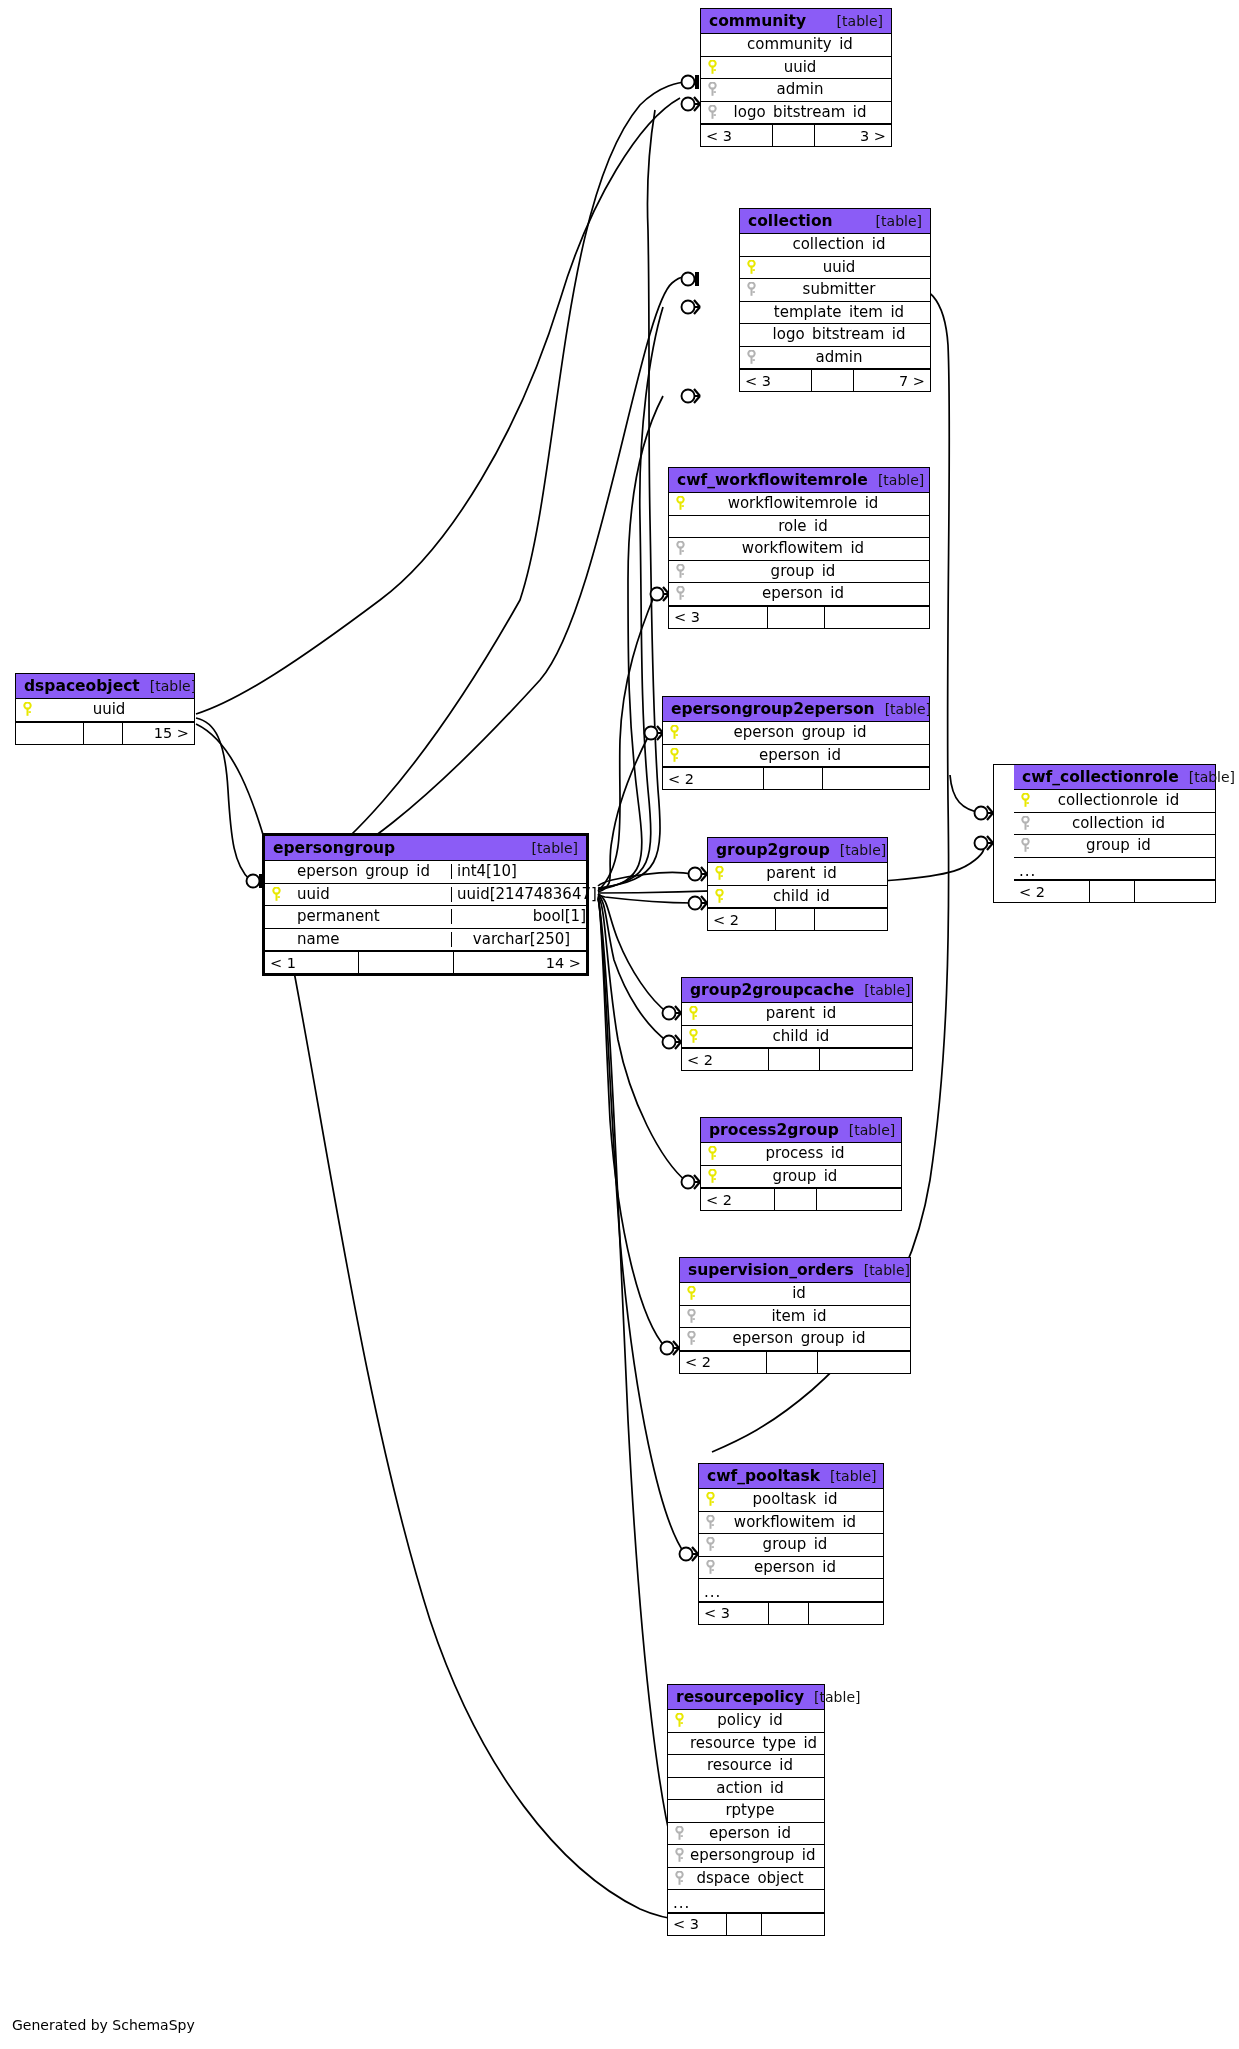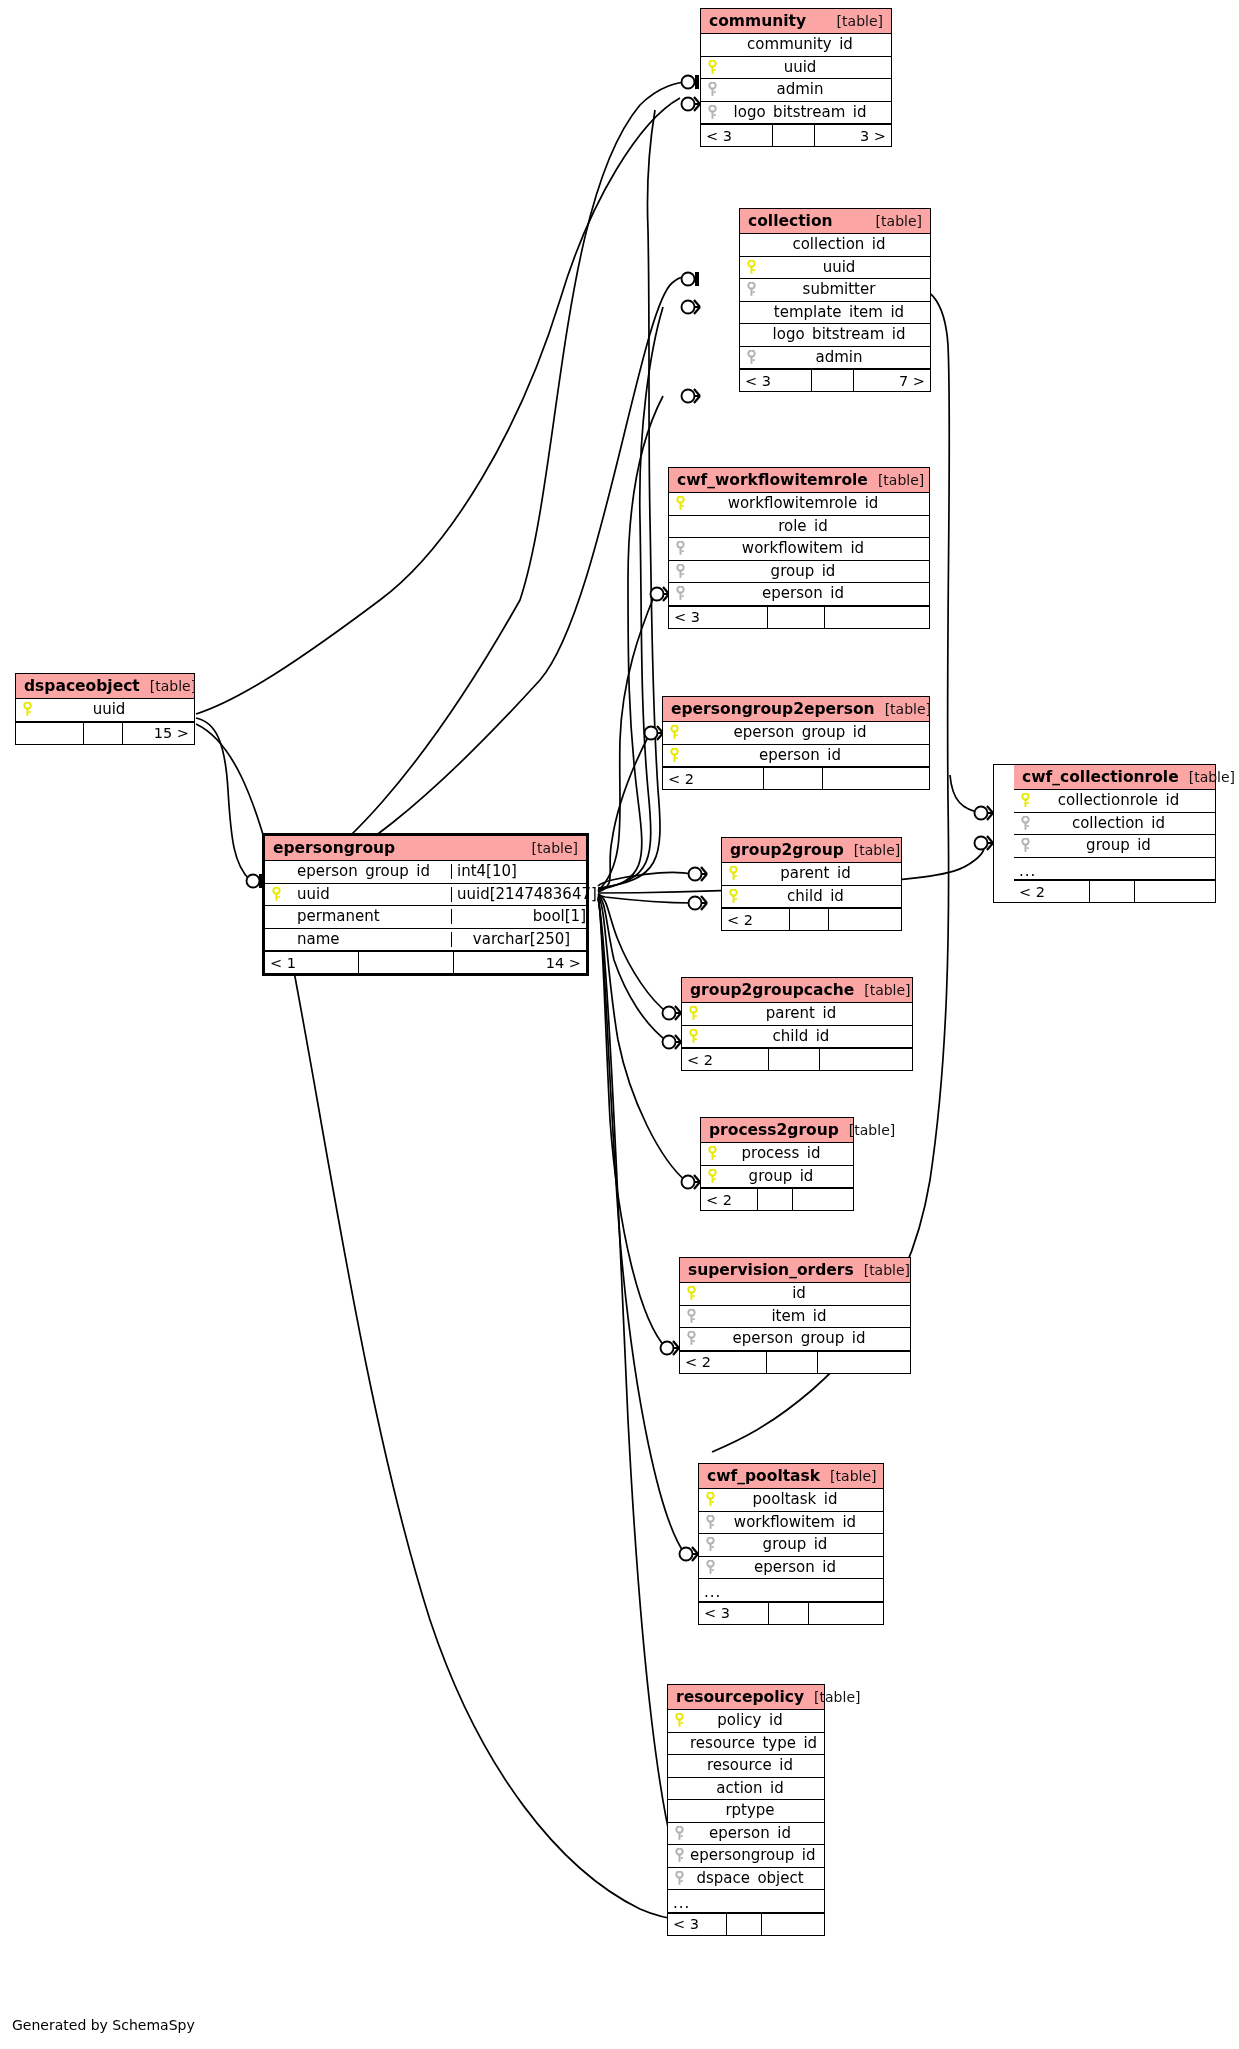--- a/index.html
+++ b/index.html
@@ -34,21 +34,21 @@
     border: 1.6px solid #000000;
     box-sizing: border-box;
     z-index: 5;
     font-size: 15.5px;
     color: #000000;
   }
   .table-box.focused {
     border-width: 3px;
   }
   .tb-header {
-    background: #fca5a5;
+    background: #8b5cf6;
     border-bottom: 1.6px solid #000000;
     display: flex;
     align-items: center;
     justify-content: space-between;
     padding: 2px 8px 3px 8px;
     box-sizing: border-box;
     height: 25px;
   }
   .tb-name {
     font-weight: bold;
@@ -424,21 +424,21 @@
             </svg>
           </span>
           <span class="tb-colname centered">eperson_id</span>
         </div>
         <div class="tb-footer" style="border-top: 1.6px solid rgb(0, 0, 0);">
           <div class="tf-cell tf-left" style="width: 101.84px;">&lt; 2</div>
           <div class="tf-cell tf-mid" style="width: 58.96px;"></div>
           <div class="tf-cell tf-right" style="width: 107.2px;"></div>
         </div>
       </div>
-      <div class="table-box" style="left: 707px; top: 837px; width: 181px; margin-left: 14px;">
+      <div class="table-box" style="left: 707px; top: 837px; width: 181px;">
         <div class="tb-header">
           <span class="tb-name">group2group</span>
           <span class="tb-tag">[table]</span>
         </div>
         <div class="tb-row">
           <span class="tb-keycell">
             <svg class="keyicon" viewBox="0 0 11 15" xmlns="http://www.w3.org/2000/svg">
               <circle cx="5.5" cy="3.6" r="3.2" fill="none" stroke="#e8e800" stroke-width="2"></circle>
               <rect x="4.5" y="5.6" width="2" height="8.2" fill="#e8e800"></rect>
               <rect x="6.5" y="9.2" width="2.4" height="1.7" fill="#e8e800"></rect>
@@ -486,21 +486,21 @@
             </svg>
           </span>
           <span class="tb-colname centered">child_id</span>
         </div>
         <div class="tb-footer" style="border-top: 1.6px solid rgb(0, 0, 0);">
           <div class="tf-cell tf-left" style="width: 88.16px;">&lt; 2</div>
           <div class="tf-cell tf-mid" style="width: 51.04px;"></div>
           <div class="tf-cell tf-right" style="width: 92.8px;"></div>
         </div>
       </div>
-      <div class="table-box" style="left: 700px; top: 1117px; width: 154px;">
+      <div class="table-box" style="left: 700px; top: 1117px; width: 202px;">
         <div class="tb-header">
           <span class="tb-name">process2group</span>
           <span class="tb-tag">[table]</span>
         </div>
         <div class="tb-row">
           <span class="tb-keycell">
             <svg class="keyicon" viewBox="0 0 11 15" xmlns="http://www.w3.org/2000/svg">
               <circle cx="5.5" cy="3.6" r="3.2" fill="none" stroke="#e8e800" stroke-width="2"></circle>
               <rect x="4.5" y="5.6" width="2" height="8.2" fill="#e8e800"></rect>
               <rect x="6.5" y="9.2" width="2.4" height="1.7" fill="#e8e800"></rect>

